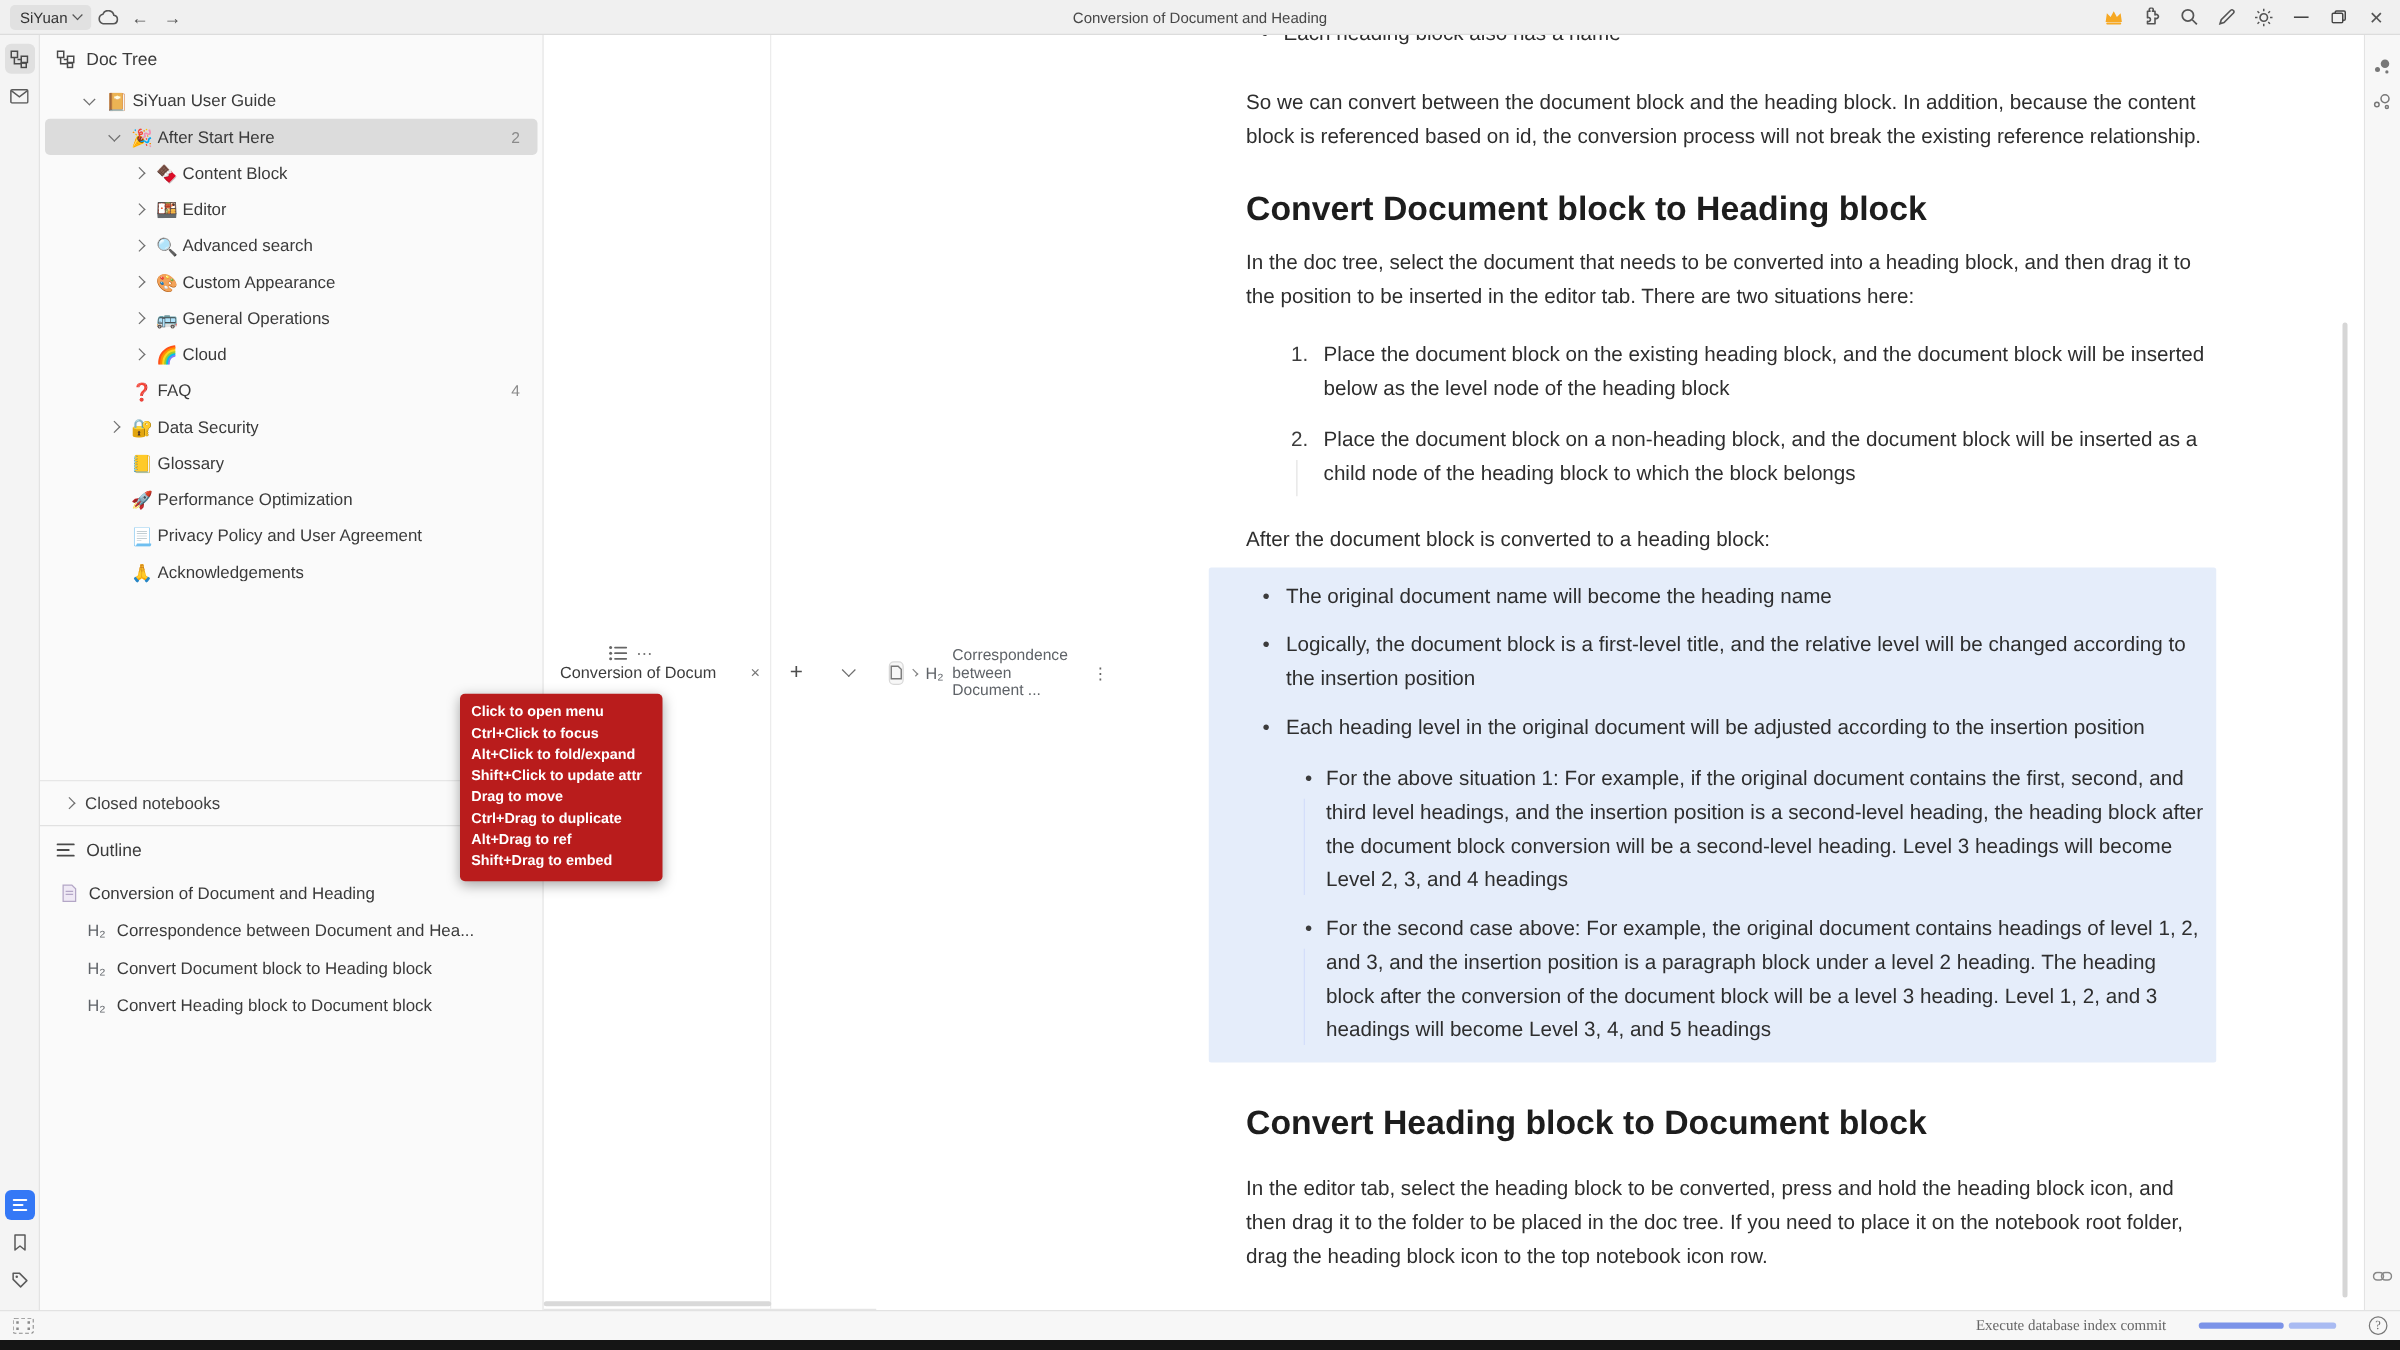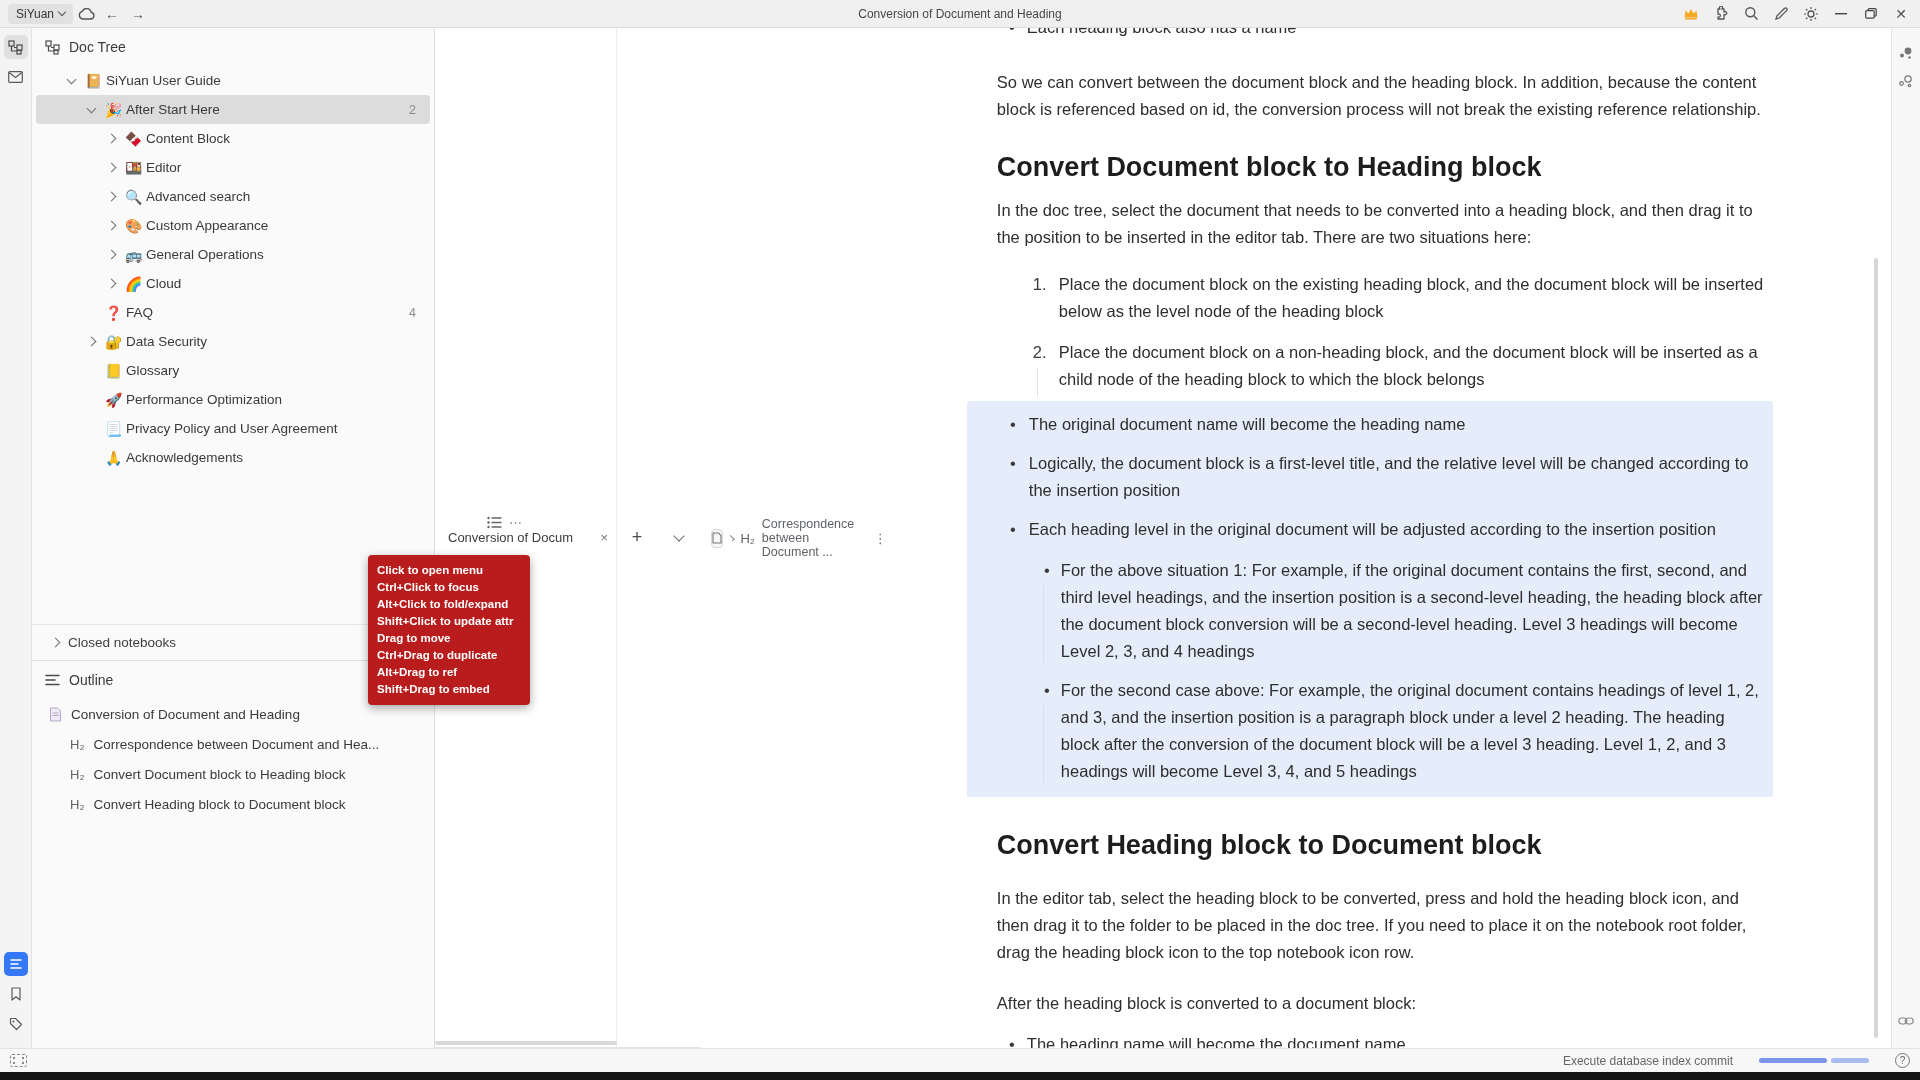--- a/index.html
+++ b/index.html
@@ -113,21 +113,21 @@
              font-size:11.5px; font-weight:600; line-height:17px; padding:7px 9px;
              border-radius:4px; z-index:50; box-shadow:0 3px 10px rgba(0,0,0,.35); }
 
   .dock-right { width:29px; background:#f7f7f7; border-left:1px solid #e3e3e3;
                 display:flex; flex-direction:column; align-items:center; padding:14px 0 10px; }
   .dock-right .dock-btn { width:22px; height:22px; margin-bottom:6px; }
 
   
   .statusbar { flex:0 0 24px; background:#f7f7f7; border-top:1px solid #e2e2e2; display:flex;
                align-items:center; padding:0 10px; font-size:12px; color:#666; }
-  .sb-right { margin-left:auto; display:flex; align-items:center; gap:26px; }
+  .sb-right { margin-left:auto; display:flex; align-items:center; gap:26px;font-family:Liberation Serif, serif; }
   .pbar { display:flex; align-items:center; gap:4px; }
   .pbar .seg1 { width:68px; height:5px; background:#7b93e8; border-radius:3px; }
   .pbar .seg2 { width:38px; height:5px; background:#a9bbf2; border-radius:3px; }
   .help-circ { width:15px; height:15px; border:1.3px solid #777; border-radius:50%;
                display:flex; align-items:center; justify-content:center; font-size:10px; color:#666; }
   .dashed-sq { width:17px; height:13px; border:1px dashed #8a8a8a; border-radius:2px; position:relative; }
   .dashed-sq i { position:absolute; width:2px; height:2px; background:#8a8a8a; }
 
   .bottomstrip { flex:0 0 8px; background:#151515; }
 
@@ -434,20 +434,21 @@
         <div class="oli">
           <span class="num">1.</span>
           <div class="litext">Place the document block on the existing heading block, and the document block will be inserted below as the level node of the heading block</div>
         </div>
         <div class="oli guide">
           <span class="num">2.</span>
           <div class="litext">Place the document block on a non-heading block, and the document block will be inserted as a child node of the heading block to which the block belongs</div>
         </div>
       </div>
 
+      <p class="p3">After the document block is converted to a heading block:</p>
 
       <div class="hl">
         <div class="uli">
           <span class="dot">•</span>
           <div class="litext">The original document name will become the heading name</div>
         </div>
         <div class="uli">
           <span class="dot">•</span>
           <div class="litext">Logically, the document block is a first-level title, and the relative level will be changed according to the insertion position</div>
         </div>

